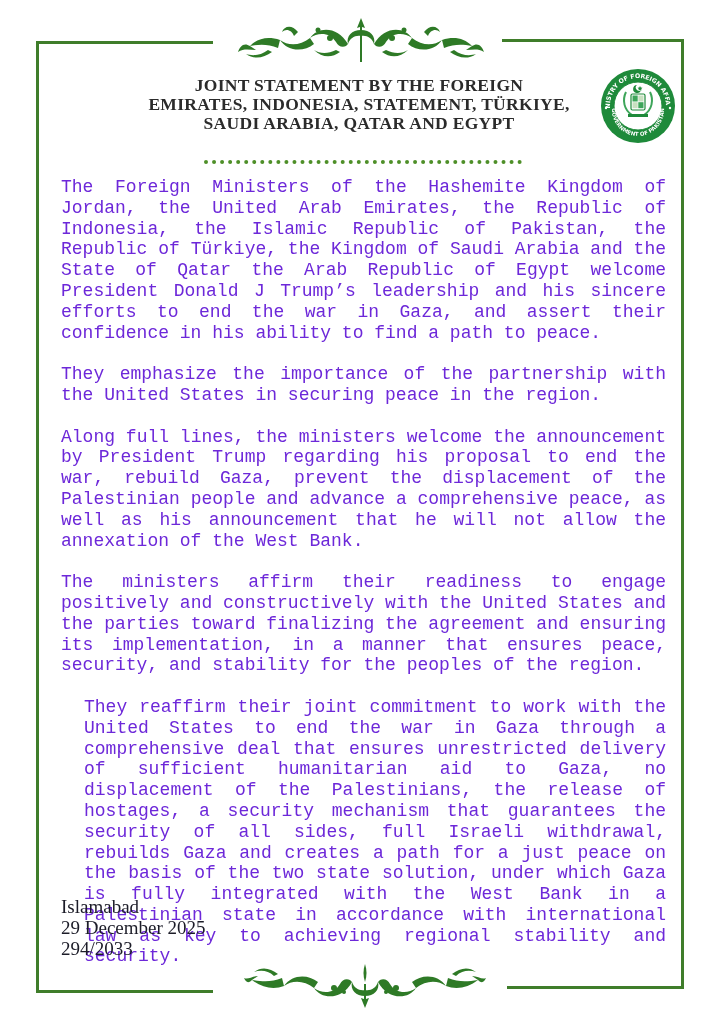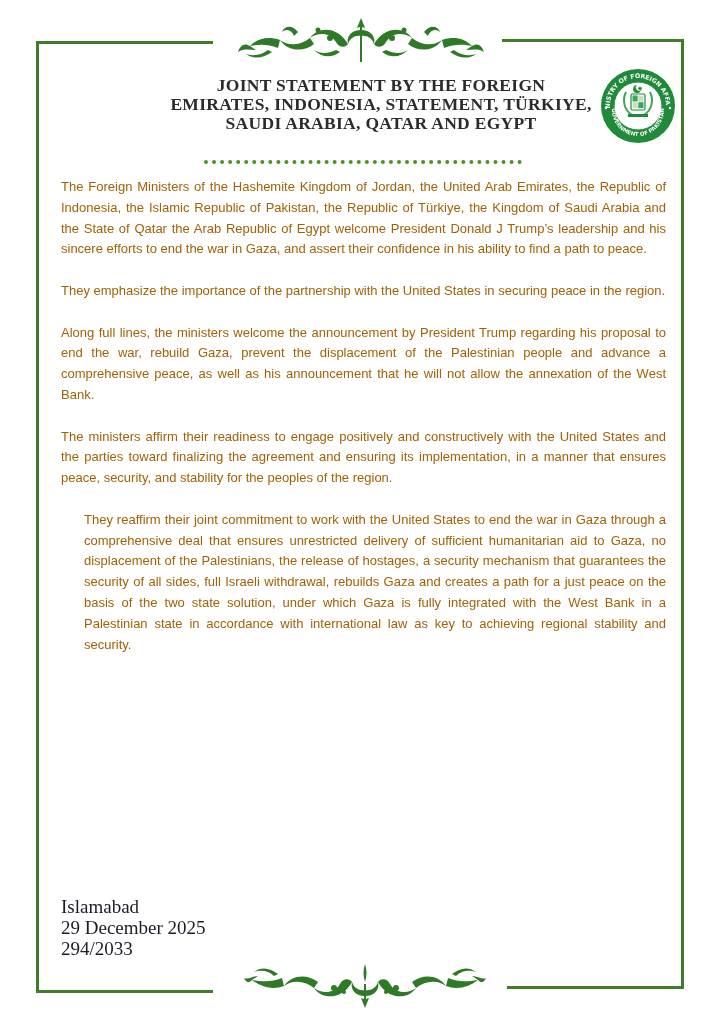--- a/index.html
+++ b/index.html
@@ -1,32 +1,32 @@
 <!DOCTYPE html>
 <html><head>
 <meta charset="utf-8">
 <style>
   html, body { margin: 0; padding: 0; background: #ffffff; }
   body { width: 724px; height: 1024px; position: relative; overflow: hidden; font-family: "DejaVu Serif", "Liberation Serif", serif; }
   .frame-line { position: absolute; background: #3f7d2a; }
   .ornament { position: absolute; }
   .seal { position: absolute; left: 600px; top: 68px; width: 76px; height: 76px; }
   .heading {
-    position: absolute; left: 166px; top: 76px; width: 430px;
+    position: absolute; left: 144px; top: 76px; width: 430px;
     text-align: center; font-family: "Liberation Serif", serif; font-weight: bold;
     font-size: 17.5px; line-height: 19.2px; color: #2b2b2b; letter-spacing: 0.3px;
   }
   .dotted {
     position: absolute; left: 204px; top: 160px; width: 318px; height: 0;
     border-top: 4px dotted #4e8f28;
   }
   .body-text {
     position: absolute; left: 61px; top: 177px; width: 605px;
-    font-family: Liberation Sans, sans-serif; font-size: 13px; line-height: 20.8px;
-    color: #a16207; text-align: justify;
+    font-family: Liberation Mono, monospace; font-size: 18px; line-height: 20.8px;
+    color: #6d28d9; text-align: justify;
   }
   .body-text p { margin: 0 0 20.8px 0; }
   .body-text p:last-child { margin-bottom: 0; margin-left: 23px; }
   .signoff {
     position: absolute; left: 61px; top: 897px;
     font-family: "Liberation Serif", serif; font-size: 19px; line-height: 20.8px; color: #1c1c28;
   }
   .signoff div { white-space: nowrap; }
 </style>
 </head>

